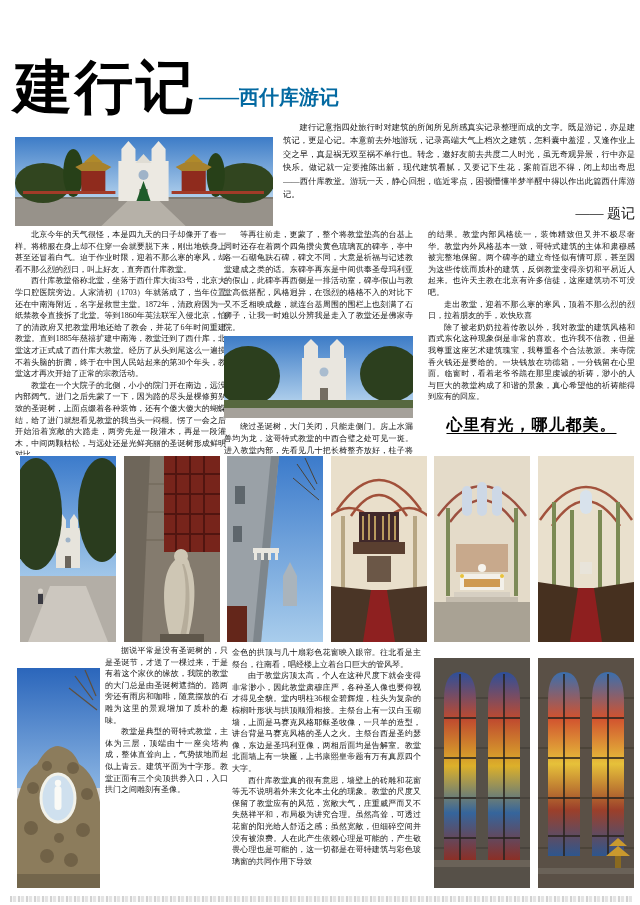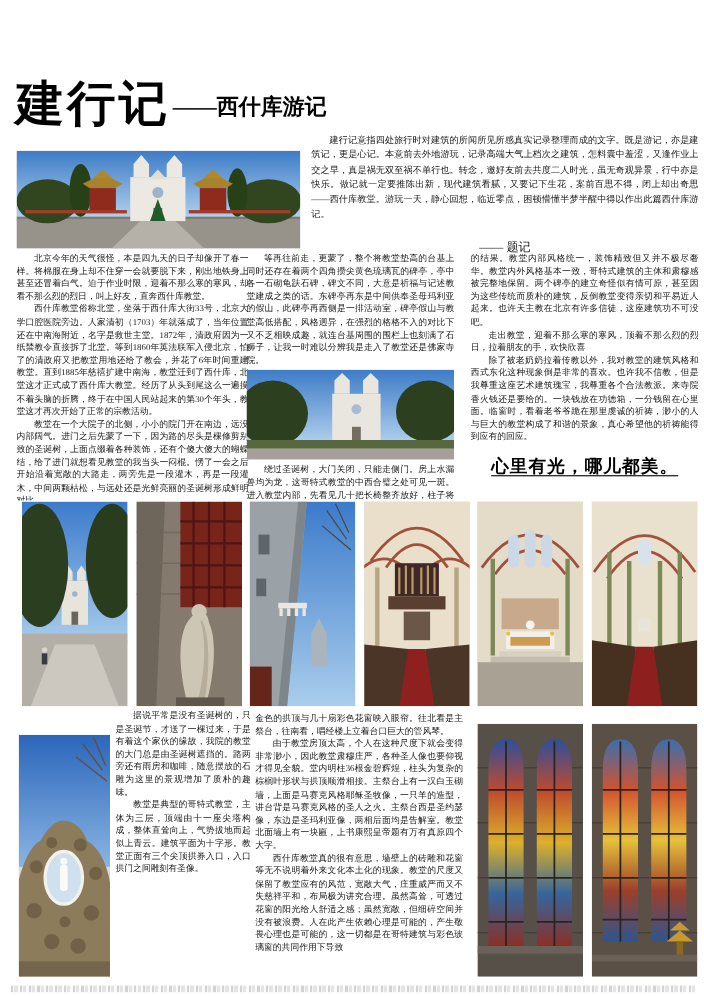--- a/index.html
+++ b/index.html
@@ -3,24 +3,24 @@
 <meta charset="utf-8">
 <style>
   html,body{margin:0;padding:0;background:#ffffff;}
   .page{position:relative;width:640px;height:905px;background:#ffffff;overflow:hidden;
         font-family:"Liberation Serif","DejaVu Serif",serif;color:#151515;}
   .abs{position:absolute;}
   p{margin:0;text-align:justify;}
   .body-text{font-size:8px;line-height:1.45;}
   .indent{text-indent:2em;}
   .intro-text{font-size:8.3px;line-height:1.62;}
-  .sig{text-align:center;font-size:11px;margin-top:15px;}
+  .sig{text-align:right;font-size:14px;margin-top:3px;}
   .headline{display:flex;align-items:flex-end;}
-  .title{font-size:44px;font-weight:900;line-height:1;letter-spacing:3px;color:#000;}
-  .subtitle{font-size:20px;font-weight:700;padding-bottom:6px;margin-left:2px;color:#000000;margin-top:42px;}
+  .title{font-size:58px;font-weight:900;line-height:1;letter-spacing:3px;color:#000;}
+  .subtitle{font-size:20px;font-weight:700;padding-bottom:6px;margin-left:2px;color:#0369a1;margin-top:42px;}
   .ph{position:absolute;overflow:hidden;background:#d8d8d8;}
   .ph svg{display:block;width:100%;height:100%;}
   .col{position:absolute;overflow:hidden;}
   .inline-photo{width:100%;height:82px;margin:3px 0;overflow:hidden;}
   .inline-photo svg{display:block;width:100%;height:100%;}
   .quote{text-align:center;font-size:16px;font-weight:700;letter-spacing:1px;
          text-decoration:underline;text-underline-offset:3px;margin-top:10px;color:#000;}
   .micro-strip{position:absolute;left:10px;top:896px;width:622px;height:6px;opacity:.45;
       background:repeating-linear-gradient(90deg,#9c9c9c 0 2px,#ededed 2px 3px,#c2c2c2 3px 6px,#f4f4f4 6px 8px);}
 </style>

